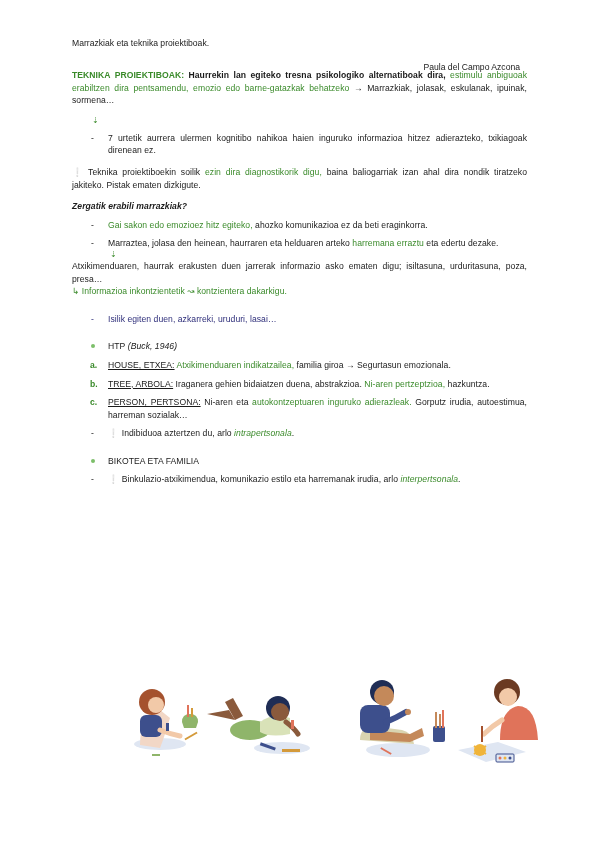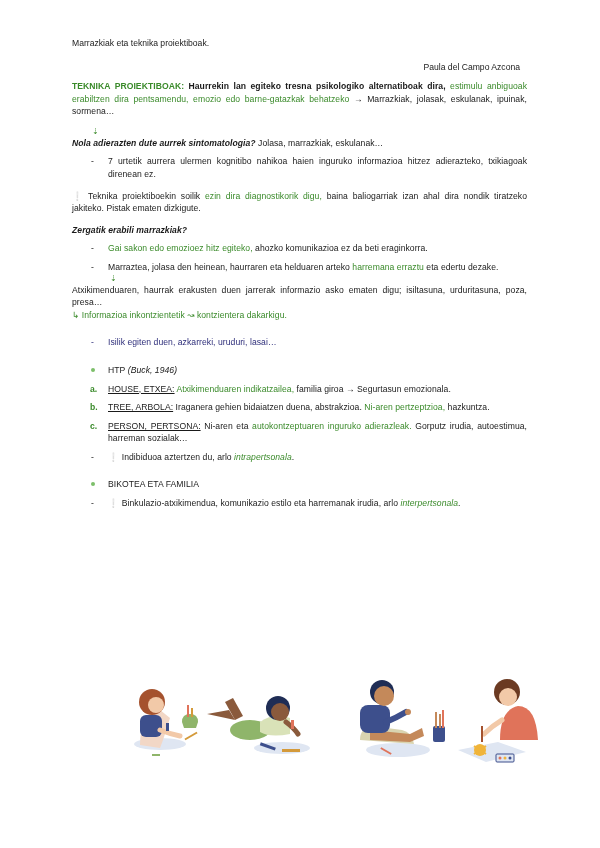--- a/index.html
+++ b/index.html
@@ -3,21 +3,21 @@
   <meta charset="utf-8">
   <style>
     html, body { margin: 0; padding: 0; background: #ffffff; }
     body { width: 600px; height: 848px; position: relative; overflow: hidden;
       font-family: "Liberation Sans", sans-serif; color: #1a1a1a; }
     .page { position: absolute; left: 0; top: 0; width: 600px; height: 745px; }
     .header { position: absolute; top: 38px; left: 72px; right: 72px; height: 14px;
       font-size: 8.6px; color: #222; }
     .header .left { position: absolute; left: 0; top: 0; }
     .header .right { position: absolute; right: 8px; top: 0; margin-top: 24px; }
-    .content { position: absolute; left: 72px; top: 80px; width: 455px;
+    .content { position: absolute; left: 72px; top: 69px; width: 455px;
       font-size: 8.6px; line-height: 12.6px; letter-spacing: 0.05px; }
     p { margin: 0; text-align: justify; }
     .g { color: #3a8a2a; }
     .b { color: #2e2e7a; }
     .bold { font-weight: bold; }
     .it { font-style: italic; }
     .u { text-decoration: underline; }
     .gap-s { height: 6px; }
     .gap-m { height: 9px; }
     .arrow-down { color: #3a8a2a; font-size: 8px; padding-left: 20px; display:block; height: 10px; line-height: 10px; }
@@ -45,23 +45,20 @@
   <div class="content">
 
     <p>
       <span class="g bold">TEKNIKA PROIEKTIBOAK:</span><span class="bold"> Haurrekin lan egiteko tresna psikologiko alternatiboak dira, </span><span class="g">estimulu anbiguoak erabiltzen dira pentsamendu, emozio edo barne-gatazkak behatzeko</span><span> → Marrazkiak, jolasak, eskulanak, ipuinak, sormena…</span>
     </p>
 
     <div class="gap-m"></div>
 
     <span class="arrow-down">⇣</span>
 
-    <p>
-      <span class="bold it">Nola adierazten dute aurrek sintomatologia?</span><span> Jolasa, marrazkiak, eskulanak…</span>
-    </p>
     <div class="gap-s"></div>
     <div class="dash-item">
       <span class="dash">-</span><span>7 urtetik aurrera ulermen kognitibo nahikoa haien inguruko informazioa hitzez adierazteko, txikiagoak direnean ez.</span>
     </div>
 
     <div class="gap-m"></div>
 
     <p>
       <span class="excl">❕</span><span>Teknika proiektiboekin soilik </span><span class="g">ezin dira diagnostikorik digu,</span><span> baina baliogarriak izan ahal dira nondik tiratzeko jakiteko. Pistak ematen dizkigute.</span>
     </p>

